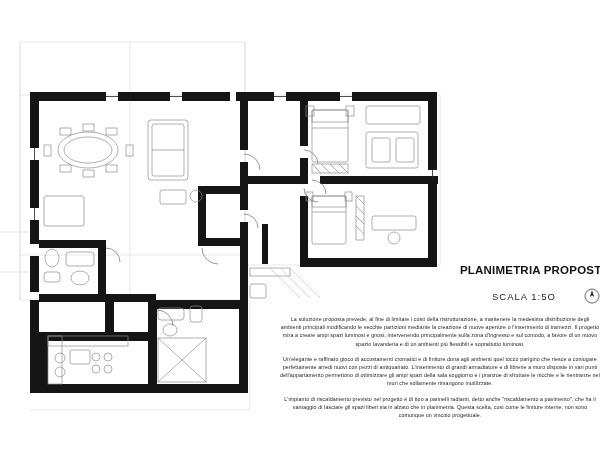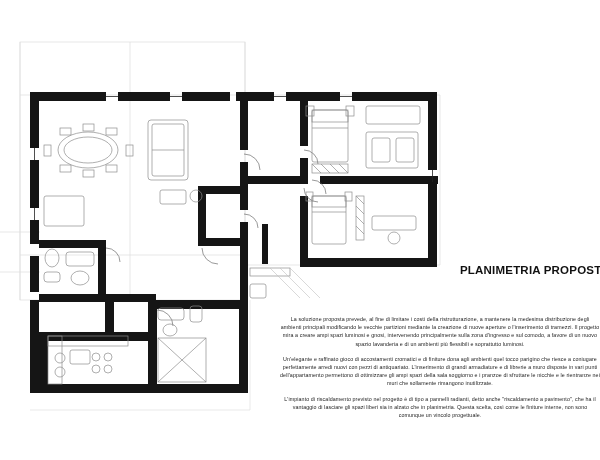--- a/index.html
+++ b/index.html
@@ -284,20 +284,29 @@
     </svg>
   </div>
 
   <div id="panel">
 
     <div class="title-row">
       <span class="title-main">PLANIMETRIA PROPOSTA</span>
 
     </div>
 
+    <div class="scale-row">
+      <span>SCALA  1:5O</span>
+      <span class="north">
+        <svg width="16" height="16" viewBox="0 0 16 16" xmlns="http://www.w3.org/2000/svg">
+          <circle cx="8" cy="8" r="7" fill="none" stroke="#444" stroke-width="0.8"></circle>
+          <path d="M8 2 L10.2 9 L8 7.6 L5.8 9 Z" fill="#333"></path>
+        </svg>
+      </span>
+    </div>
 
     <div id="body-text">
       <p>La soluzione proposta prevede, al fine di limitare i costi della ristrutturazione, a mantenere la medesima distribuzione degli ambienti principali modificando le vecchie partizioni mediante la creazione di nuove aperture o l'inserimento di tramezzi. Il progetto mira a creare ampi spazi luminosi e gnosi, intervenendo principalmente sulla zona d'ingresso e sul comodo, a favore di un nuovo spazio lavanderia e di un ambienti più flessibili e soprattutto luminosi.</p>
       <p>Un'elegante e raffinato gioco di accostamenti cromatici e di finiture dona agli ambienti quel tocco parigino che riesce a coniugare perfettamente arredi nuovi con pezzi di antiquariato. L'inserimento di grandi armadiature e di librerie a muro disposte in vari punti dell'appartamento permettono di ottimizzare gli ampi spazi della sala soggiorno e i pranzoe di sfruttare le nicchie e le rientranze nei muri che sollamente rimangono inutilizzate.</p>
       <p>L'impianto di riscaldamento previsto nel progetto è di tipo a pannelli radianti, detto anche "riscaldamento a pavimento", che ha il vantaggio di lasciare gli spazi liberi sia in alzato che in planimetria. Questa scelta, così come le finiture interne, non sono comunque un vincolo progettuale.</p>
     </div>
   </div>
 
 </div>
 

